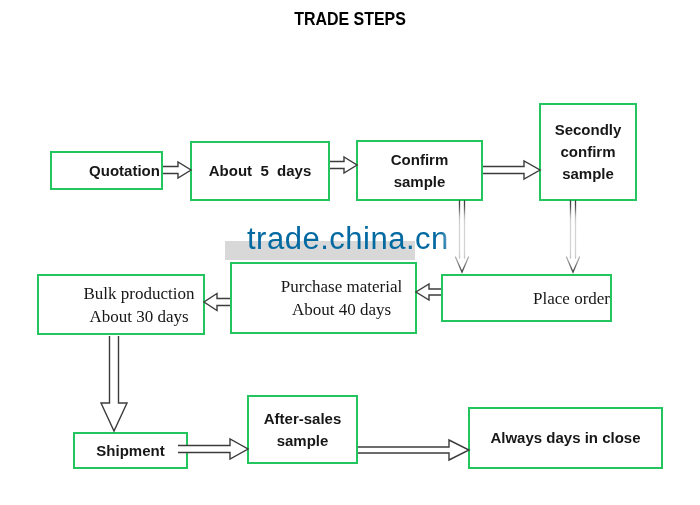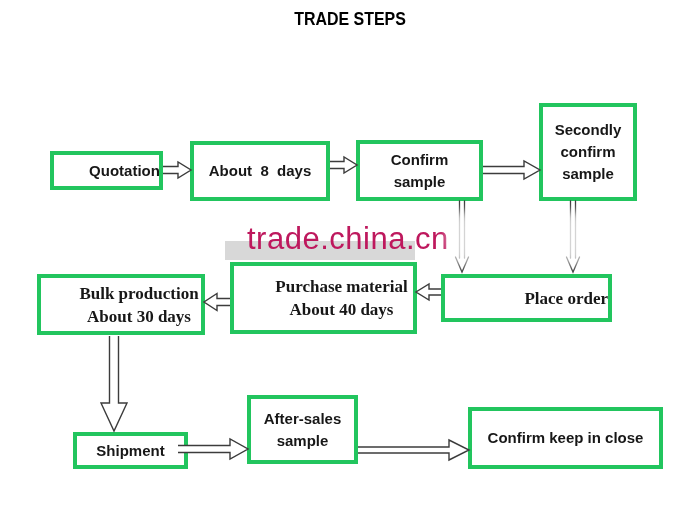--- a/index.html
+++ b/index.html
@@ -6,35 +6,35 @@
   .canvas{
     position:relative;width:700px;height:505px;background:#ffffff;overflow:hidden;
     font-family:"Liberation Sans",sans-serif;
   }
   .title{
     position:absolute;left:0;right:0;top:8px;text-align:center;
     font-size:19px;font-weight:bold;color:#000;letter-spacing:0px;
     transform:scaleX(0.84);transform-origin:50% 50%;
   }
   .node{
-    position:absolute;box-sizing:border-box;background:#ffffff;border:4px solid #22c55e;
+    position:absolute;box-sizing:border-box;background:#ffffff;border:2px solid #22c55e;
     display:flex;flex-direction:column;align-items:center;justify-content:center;
     color:#171717;text-align:center;z-index:2;
   }
   .node .ln{white-space:pre;}
   .sans{font-family:"Liberation Sans",sans-serif;font-weight:bold;font-size:15px;line-height:22px;}
-  .serif{font-family:"Liberation Serif",serif;font-weight:bold;font-size:17px;line-height:23px;padding-left:36px;}
+  .serif{font-family:"Liberation Serif",serif;font-weight:normal;font-size:17px;line-height:23px;padding-left:36px;}
   .wm-band{
     position:absolute;left:225px;top:241px;width:190px;height:19px;
     background:#d8d8d8;z-index:0;
   }
   .wm-text{
     position:absolute;left:247px;top:222px;z-index:1;
     font-family:"Liberation Sans",sans-serif;font-weight:normal;
-    font-size:31px;line-height:34px;color:#be185d;letter-spacing:0.5px;
+    font-size:31px;line-height:34px;color:#0369a1;letter-spacing:0.5px;
   }
   svg.arrows{position:absolute;left:0;top:0;z-index:3;pointer-events:none;}
   .glow{
     position:absolute;width:30px;height:56px;border-radius:50%;
     background:rgba(255,255,255,0.78);filter:blur(5px);z-index:4;pointer-events:none;
   }
 </style>
 </head>
 <body>
 
@@ -43,21 +43,21 @@
   <div class="title">TRADE STEPS</div>
 
   <div class="wm-band"></div>
   <div class="wm-text">trade.china.cn</div>
 
   <div class="node sans" style="left:50px;top:151px;width:113px;height:39px;padding-left:36px;">
     <div class="ln">Quotation</div>
   </div>
 
   <div class="node sans" style="left:190px;top:141px;width:140px;height:60px;">
-    <div class="ln">About  8  days</div>
+    <div class="ln">About  5  days</div>
   </div>
 
   <div class="node sans" style="left:356px;top:140px;width:127px;height:61px;">
     <div class="ln">Confirm</div>
     <div class="ln">sample</div>
   </div>
 
   <div class="node sans" style="left:539px;top:103px;width:98px;height:98px;">
     <div class="ln">Secondly</div>
     <div class="ln">confirm</div>
@@ -81,21 +81,21 @@
   <div class="node sans" style="left:63px;top:432px;width:115px;height:37px;margin-left:10px;">
     <div class="ln">Shipment</div>
   </div>
 
   <div class="node sans" style="left:247px;top:395px;width:111px;height:69px;">
     <div class="ln">After-sales</div>
     <div class="ln">sample</div>
   </div>
 
   <div class="node sans" style="left:468px;top:407px;width:195px;height:62px;">
-    <div class="ln">Confirm keep in close</div>
+    <div class="ln">Always days in close</div>
   </div>
 
   <svg class="arrows" width="700" height="505" viewBox="0 0 700 505">
     <g fill="#ffffff" stroke="#3c3c3c" stroke-width="1.4" stroke-linejoin="miter">
       <path d="M163,166.5 L178,166.5 L178,162 L191,170 L178,178 L178,173.5 L163,173.5"></path>
       <path d="M330,161.5 L344,161.5 L344,157 L357,165 L344,173 L344,168.5 L330,168.5"></path>
       <path d="M483,166.5 L524,166.5 L524,161 L540,170 L524,179 L524,173.5 L483,173.5"></path>
       <path d="M441,289 L429,289 L429,284 L416,292 L429,300 L429,295 L441,295"></path>
       <path d="M230,298.5 L217,298.5 L217,293.5 L204,302 L217,310.5 L217,305.5 L230,305.5"></path>
       <path d="M109.5,336 L109.5,403 L101,403 L114,431 L127,403 L118.5,403 L118.5,336"></path>

